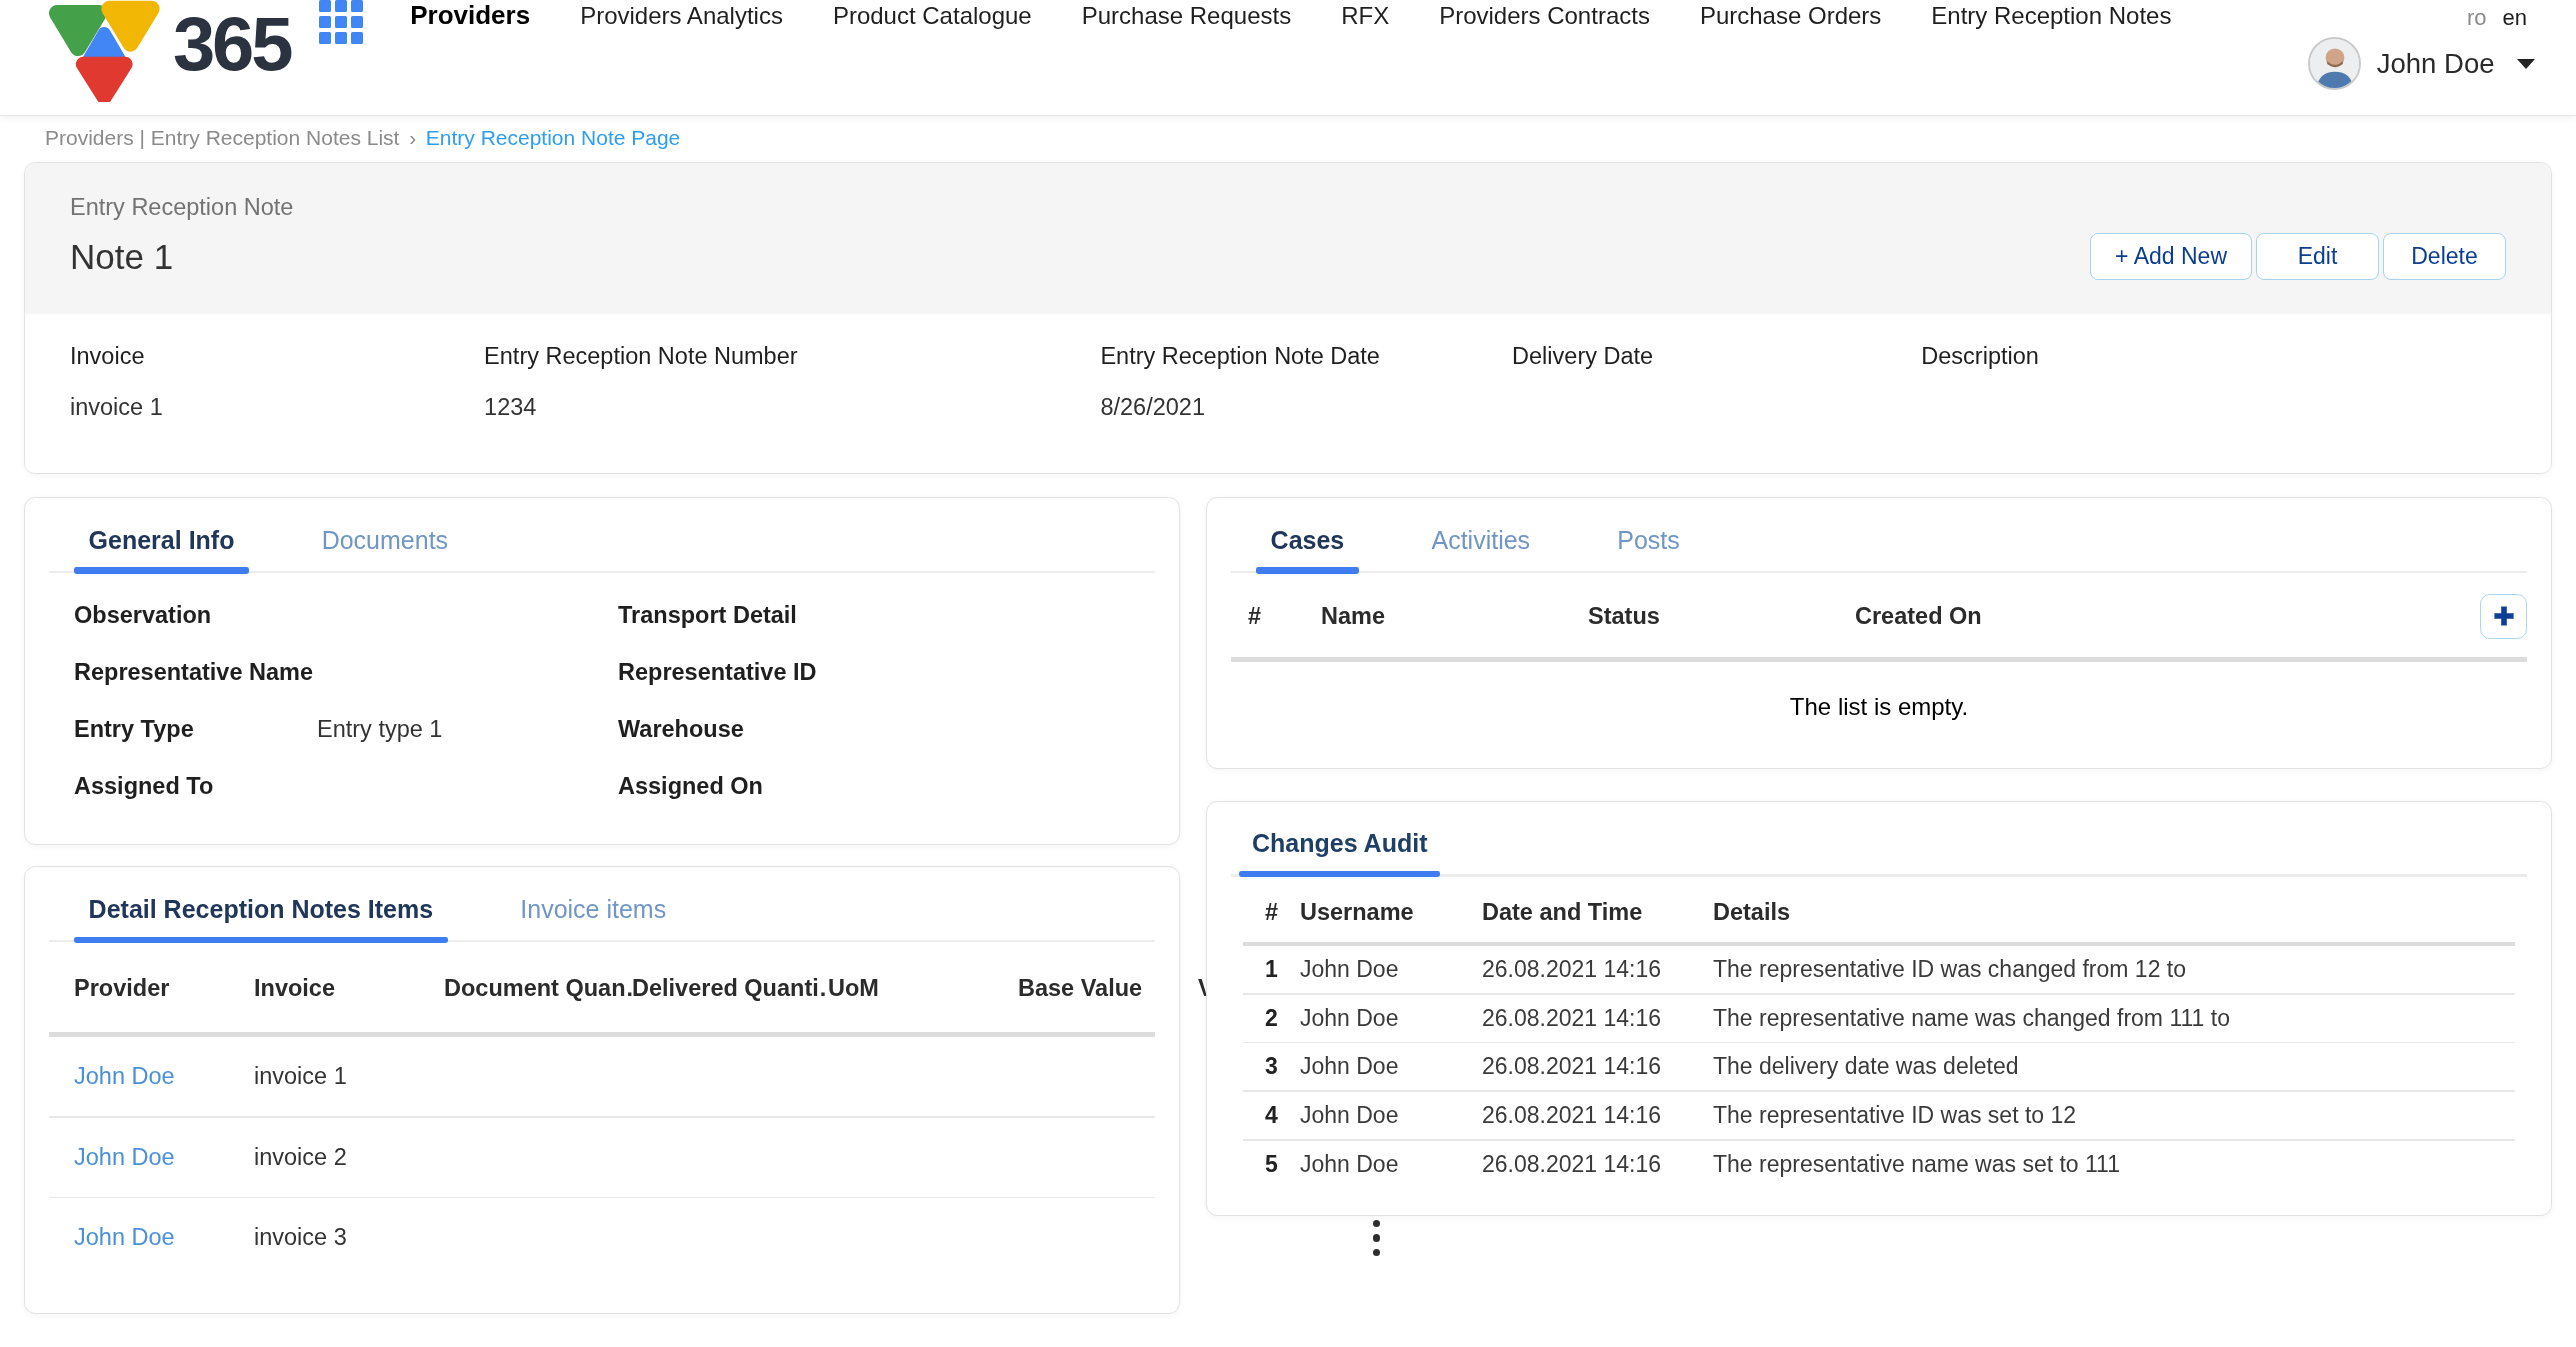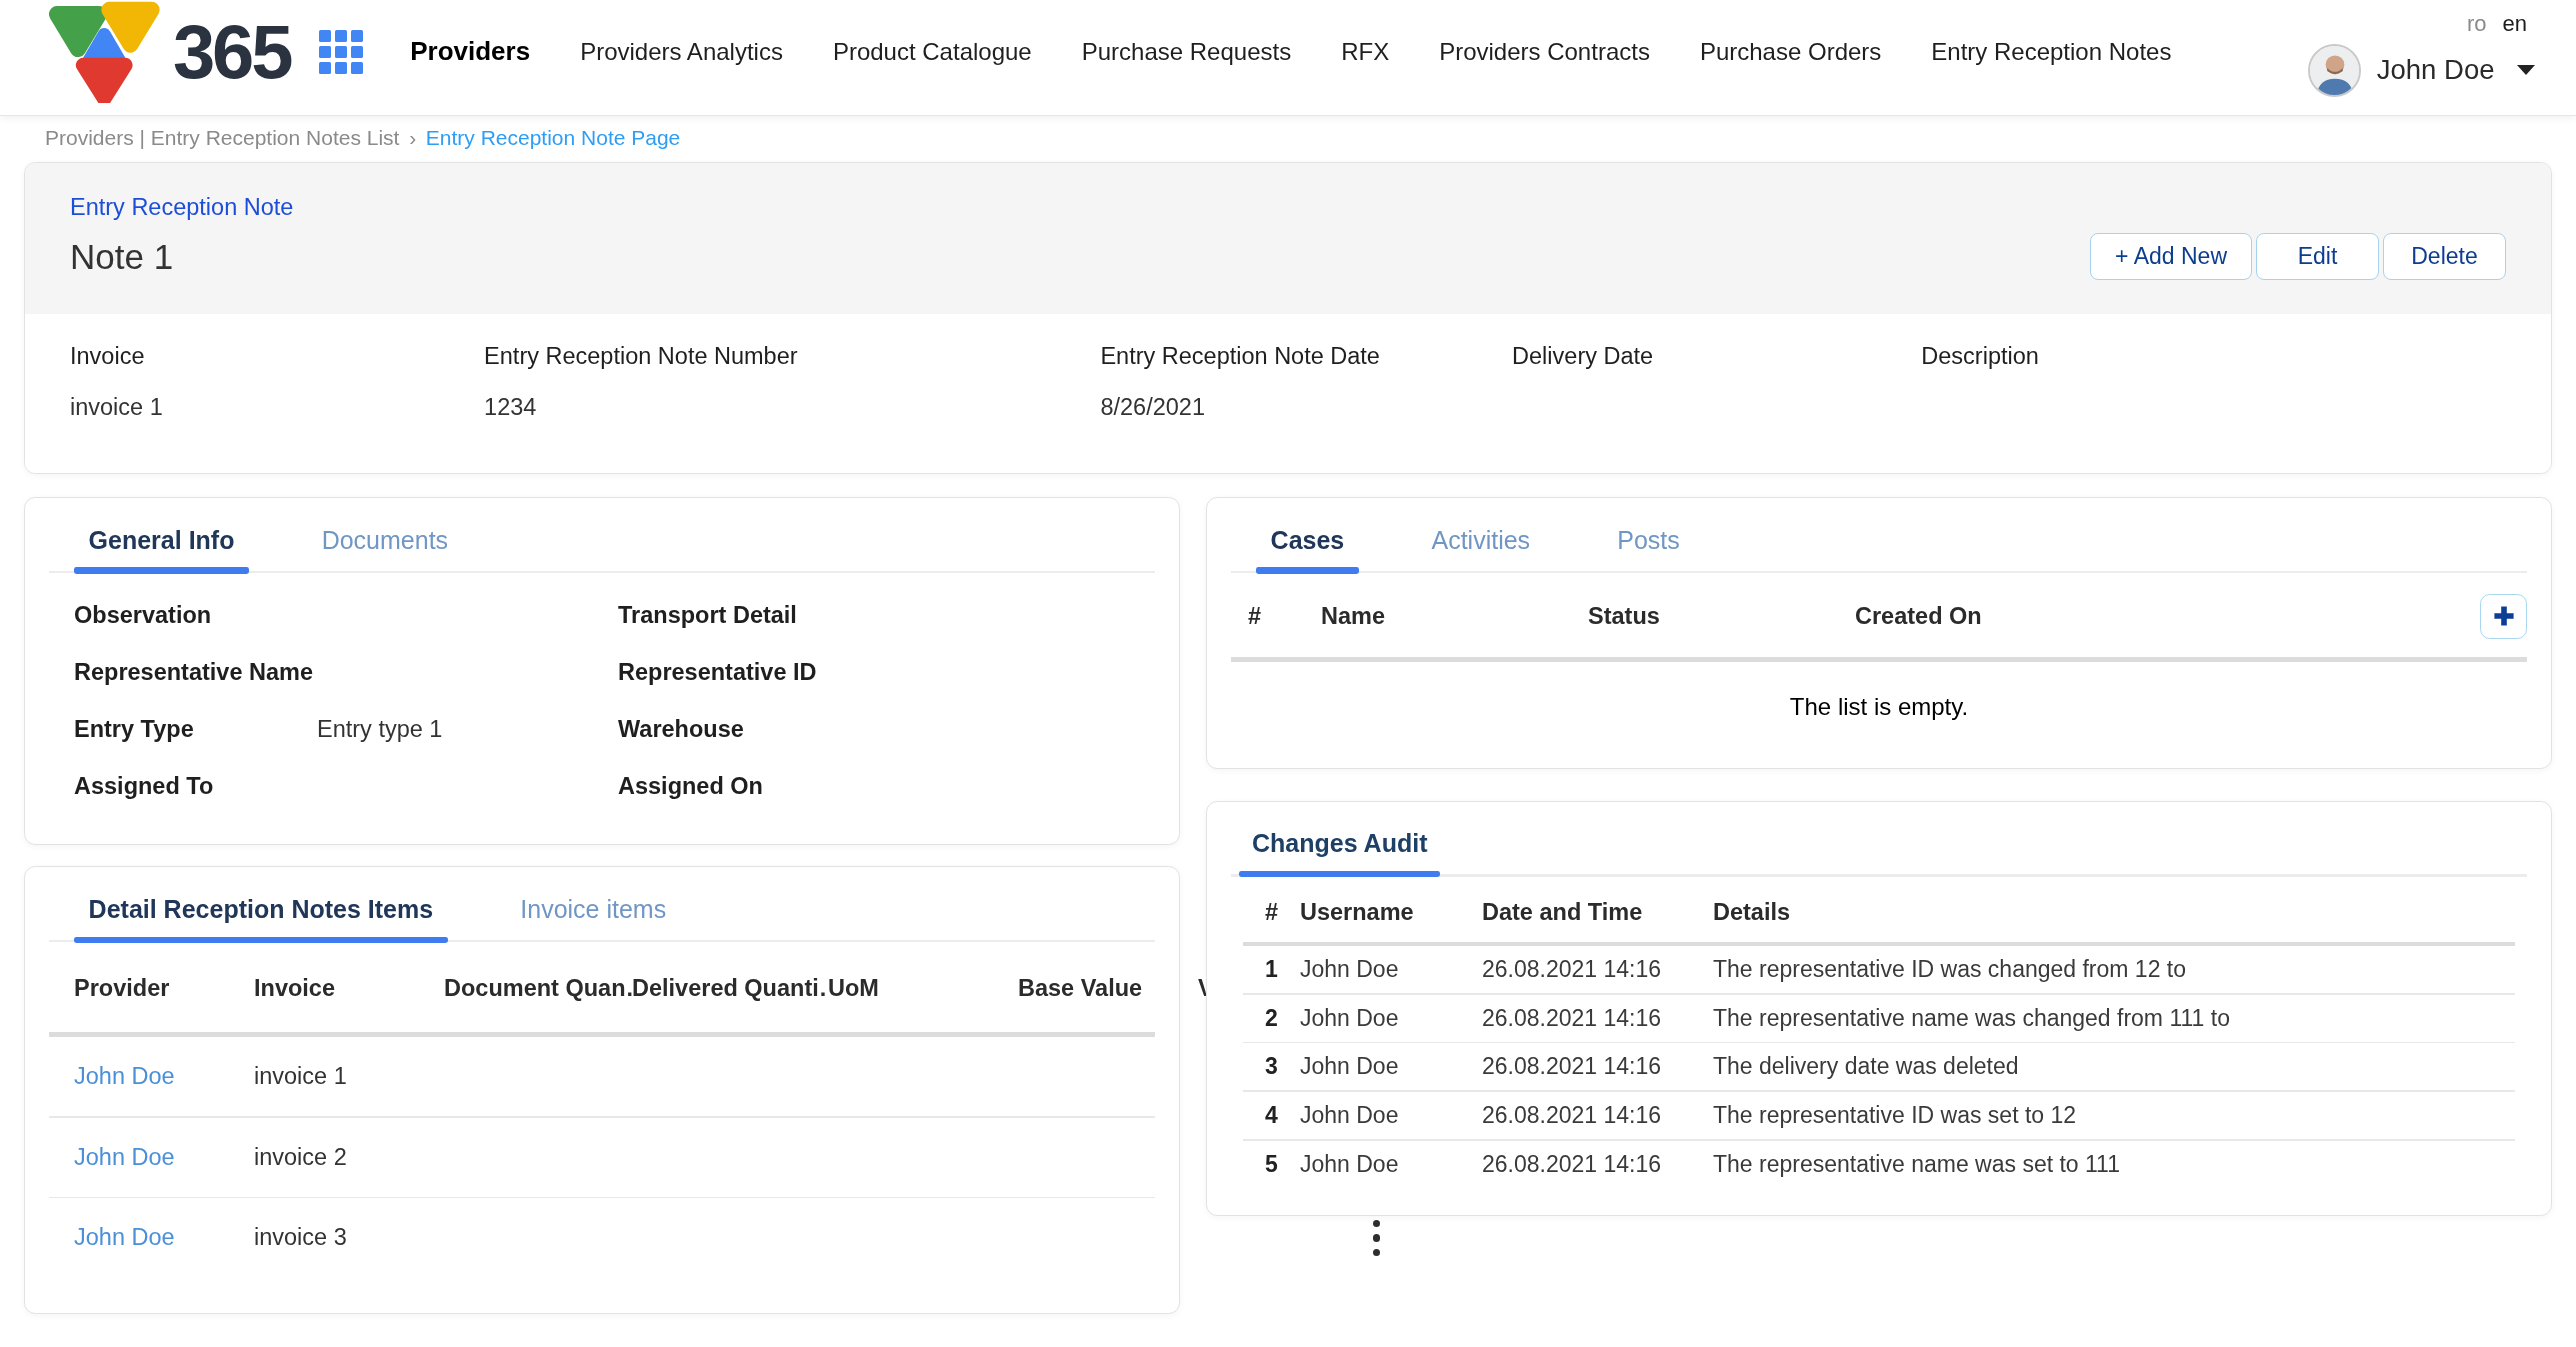--- a/index.html
+++ b/index.html
@@ -1,20 +1,20 @@
 <!DOCTYPE html>
 <html style="font-size:13px"><head>
 <meta charset="utf-8">
 <style>
   * { box-sizing: border-box; margin: 0; padding: 0; }
   html,body { width: 2576px; height: 1348px; background: #fff; overflow: hidden;
     font-family: "Liberation Sans", sans-serif; color: #222; }
 
   
-  .nav { height: 116px; display: flex; align-items: center; padding: 0 41px 12px 42px;
+  .nav { height: 116px; display: flex; align-items: flex-start; padding: 0 41px 12px 42px;
     border-bottom: 1.6px solid #e6e6e6; box-shadow: 0 3.2px 6.5px rgba(0,0,0,.05); position: relative; background:#fff; }
   .logo-svg { width: 123px; height: 102px; flex: none; }
   .brand-text { font-size: 76px; font-weight: 700; color: #2b3340; letter-spacing: -3.2px; margin: 0 29px 0 8px; }
   .apps-icon { width: 44px; height: 44px; display: grid; grid-template-columns: repeat(3,1fr);
     grid-template-rows: repeat(3,1fr); gap: 4px; margin-right: 47px; cursor: pointer; flex: none; }
   .apps-icon span { background: #4285f4; border-radius: 1.6px; }
   .nav-links { display: flex; align-items: center; gap: 50px; font-size: 24px; color: #1f1f1f; white-space: nowrap; }
   .nav-link { cursor: pointer; }
   .nav-link.active { font-weight: 700; font-size: 26px; color: #000; }
   .nav-right { margin-left: auto; display: flex; flex-direction: column; align-items: flex-end; gap: 6.5px; padding-top: 4.9px; }
@@ -32,21 +32,21 @@
   .breadcrumb .current { color: #2e9df4; cursor: pointer; }
   .breadcrumb .trail { cursor: pointer; }
 
   main { padding: 6.5px 24px 0; }
 
   .card { border: 1.6px solid #e2e2e2; border-radius: 11.3px; background: #fff; box-shadow: 0 1.6px 6.5px rgba(0,0,0,.04); }
 
   
   .head-card { overflow: hidden; }
   .head-top { background: #f5f5f5; padding: 31px 45px 34px; display: flex; align-items: flex-start; }
-  .head-sub { font-size: 23.5px; color: #1d4ed8; margin-bottom: 16px; }
+  .head-sub { font-size: 23.5px; color: #737373; margin-bottom: 16px; }
   .head-title { font-size: 35px; color: #333; }
   .head-actions { margin-left: auto; display: flex; gap: 4px; margin-top: 39px; padding-left: 8px; }
   .btn { background: #fff; border: 1.6px solid #a6d3ef; border-radius: 8px; color: #0c3d8f; font-size: 23px;
     font-weight: 500; height: 47px; min-width: 123px; padding: 0 24px; display: flex; align-items: center;
     justify-content: center; cursor: pointer; font-family: inherit; white-space: nowrap; }
   .head-fields { background: #fff; padding: 29px 45px 52px; display: flex; }
   .hf { padding-right: 24px; }
   .hf:nth-child(1){ width: 17%; } .hf:nth-child(2){ width: 25.3%; } .hf:nth-child(3){ width: 16.9%; }
   .hf:nth-child(4){ width: 16.8%; } .hf:nth-child(5){ width: 24%; }
   .hf .lbl { font-size: 23.5px; font-weight: 500; color: #1f1f1f; margin-bottom: 24px; white-space: nowrap; }

